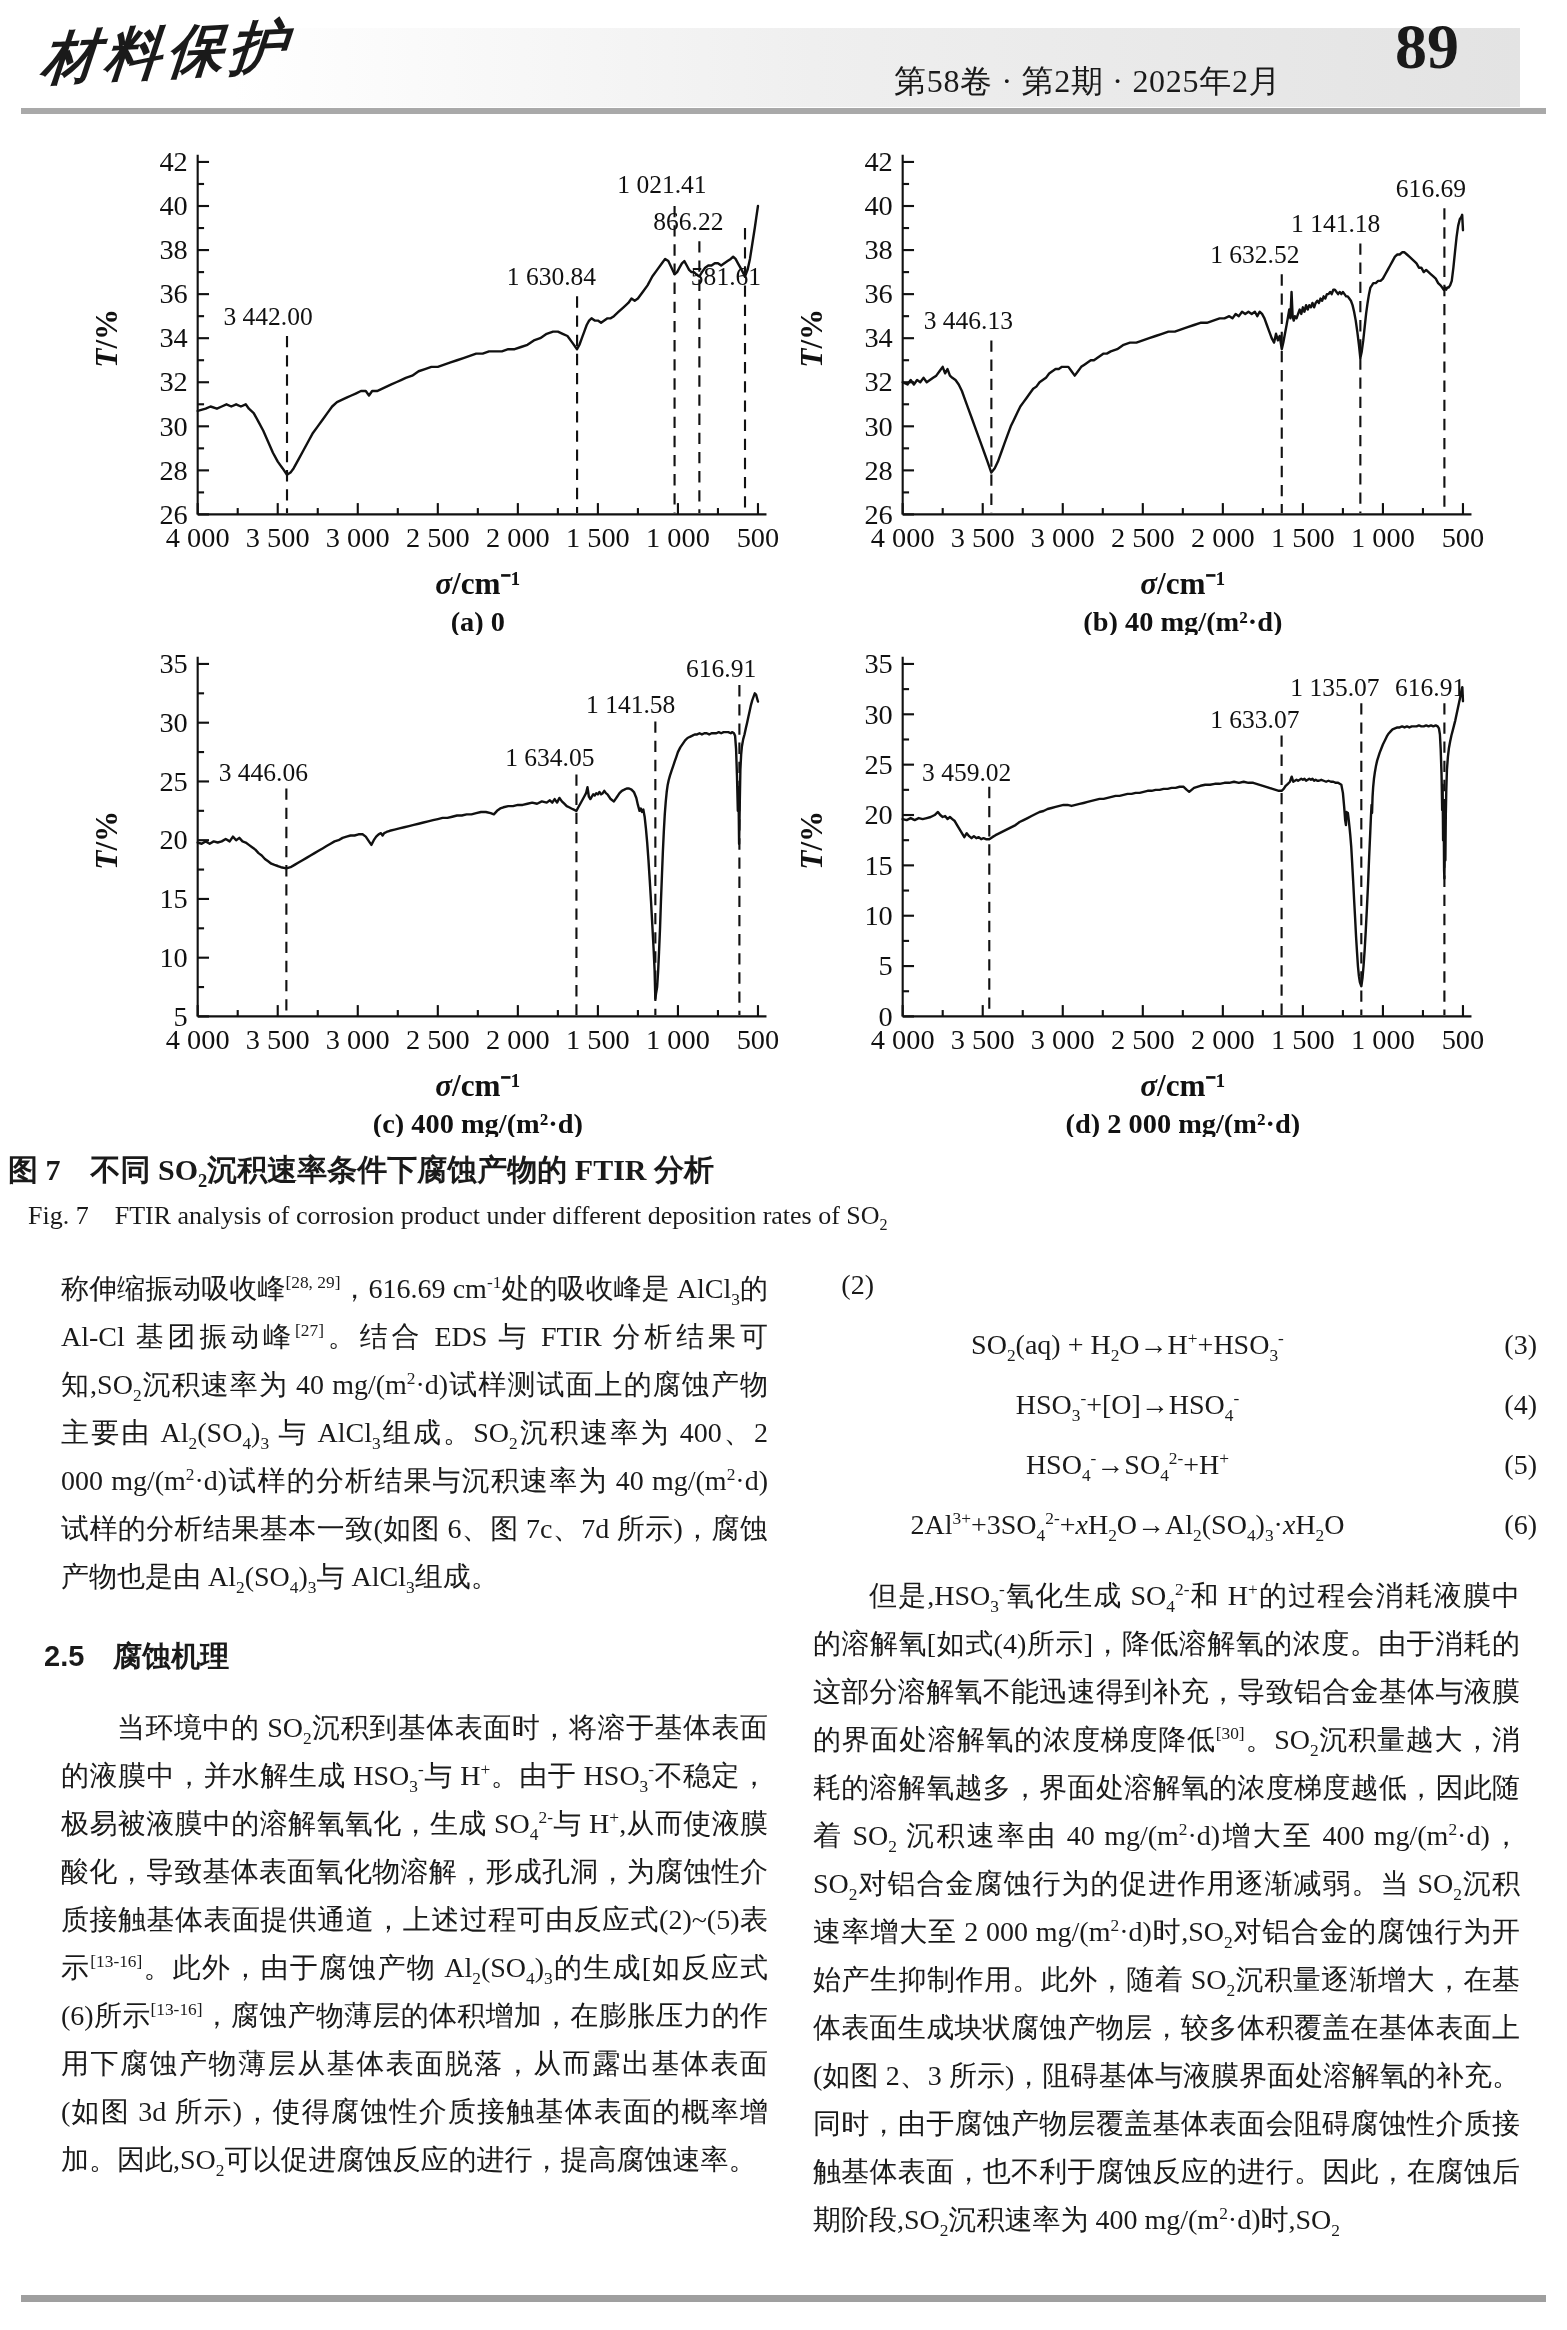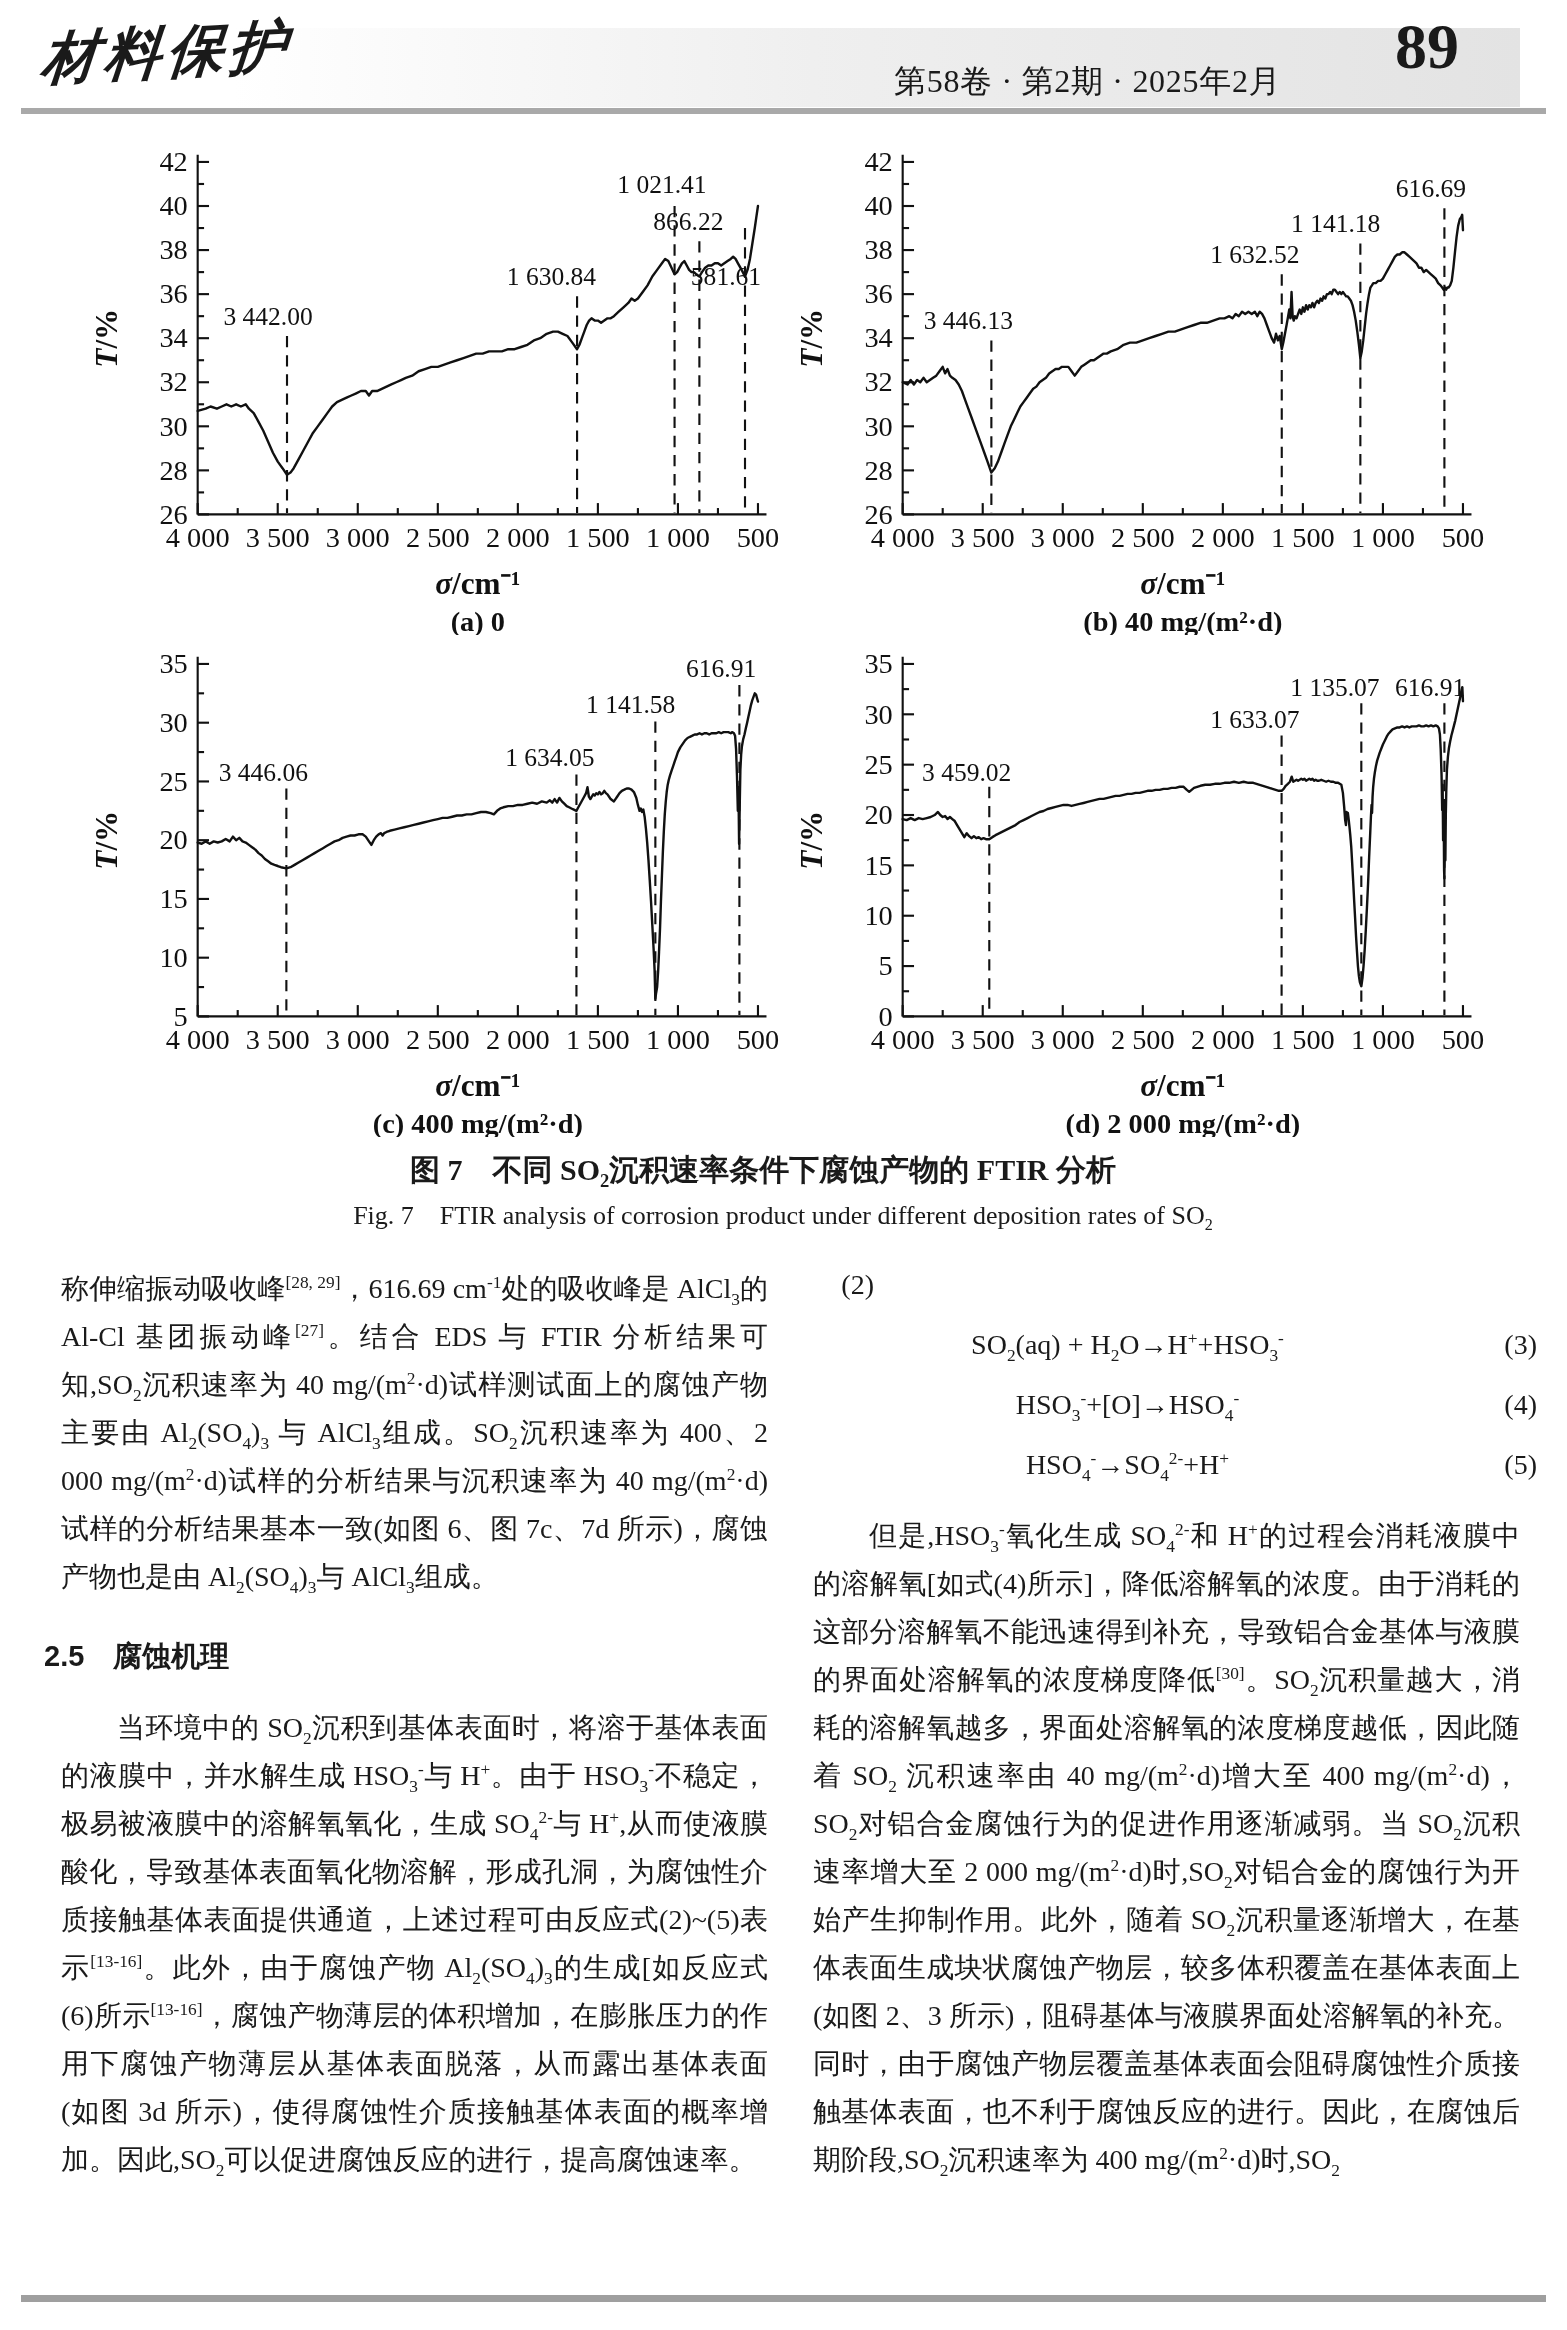--- a/index.html
+++ b/index.html
@@ -18,21 +18,21 @@
   
   svg.chart{position:absolute;width:699px;height:500px;}
   .ax{stroke:#111;stroke-width:3;}
   .dash{stroke:#111;stroke-width:3;stroke-dasharray:16 11;}
   .curve{fill:none;stroke:#111;stroke-width:3.4;stroke-linejoin:round;stroke-linecap:round;}
   .tick{font:40px "Liberation Serif",serif;fill:#111;}
   .peak{font:36px "Liberation Serif",serif;fill:#111;}
   .axlabel{font:bold 44px "Liberation Serif",serif;fill:#111;}
   .subcap{font:600 40px "Liberation Serif",serif;fill:#111;}
   
-  .figcap{position:absolute;left:0;width:1526px;text-align:center;}
+  .figcap{position:absolute;left:8px;width:1526px;}
   .figcap.zh{top:1150px;font-size:30px;font-weight:600;}
   .figcap.en{top:1198px;font-size:26px;padding-left:20px;}
   
   .col{position:absolute;top:1248px;width:741px;font-size:28px;line-height:48px;text-align:justify;}
   .col.left{left:44px;}
   .col.right{left:796px;}
   .body-p{margin:17px;}
   .indent{text-indent:2em;}
   .sec{font-family:"Liberation Sans","DejaVu Sans",sans-serif;font-size:29px;font-weight:700;margin:31px 0 24px 0;}
   .equations{margin-top:7px;}
@@ -332,19 +332,23 @@
           <div class="eqn">(3)</div>
         </div>
         <div class="eqrow">
           <div class="eqf">HSO<sub>3</sub><sup>-</sup>+[O]→HSO<sub>4</sub><sup>-</sup></div>
           <div class="eqn">(4)</div>
         </div>
         <div class="eqrow">
           <div class="eqf">HSO<sub>4</sub><sup>-</sup>→SO<sub>4</sub><sup>2-</sup>+H<sup>+</sup></div>
           <div class="eqn">(5)</div>
         </div>
+        <div class="eqrow">
+          <div class="eqf">2Al<sup>3+</sup>+3SO<sub>4</sub><sup>2-</sup>+<i>x</i>H<sub>2</sub>O→Al<sub>2</sub>(SO<sub>4</sub>)<sub>3</sub>·<i>x</i>H<sub>2</sub>O</div>
+          <div class="eqn">(6)</div>
+        </div>
       </div>
     <p class="body-p indent">但是,HSO<sub>3</sub><sup>-</sup>氧化生成 SO<sub>4</sub><sup>2-</sup>和 H<sup>+</sup>的过程会消耗液膜中的溶解氧[如式(4)所示]，降低溶解氧的浓度。由于消耗的这部分溶解氧不能迅速得到补充，导致铝合金基体与液膜的界面处溶解氧的浓度梯度降低<sup>[30]</sup>。SO<sub>2</sub>沉积量越大，消耗的溶解氧越多，界面处溶解氧的浓度梯度越低，因此随着 SO<sub>2</sub> 沉积速率由 40 mg/(m<sup>2</sup>·d)增大至 400 mg/(m<sup>2</sup>·d)，SO<sub>2</sub>对铝合金腐蚀行为的促进作用逐渐减弱。当 SO<sub>2</sub>沉积速率增大至 2 000 mg/(m<sup>2</sup>·d)时,SO<sub>2</sub>对铝合金的腐蚀行为开始产生抑制作用。此外，随着 SO<sub>2</sub>沉积量逐渐增大，在基体表面生成块状腐蚀产物层，较多体积覆盖在基体表面上(如图 2、3 所示)，阻碍基体与液膜界面处溶解氧的补充。同时，由于腐蚀产物层覆盖基体表面会阻碍腐蚀性介质接触基体表面，也不利于腐蚀反应的进行。因此，在腐蚀后期阶段,SO<sub>2</sub>沉积速率为 400 mg/(m<sup>2</sup>·d)时,SO<sub>2</sub></p>
   </div>
 
   <div class="rule bottom-rule"></div>
 </div>
 
 
 </body></html>

